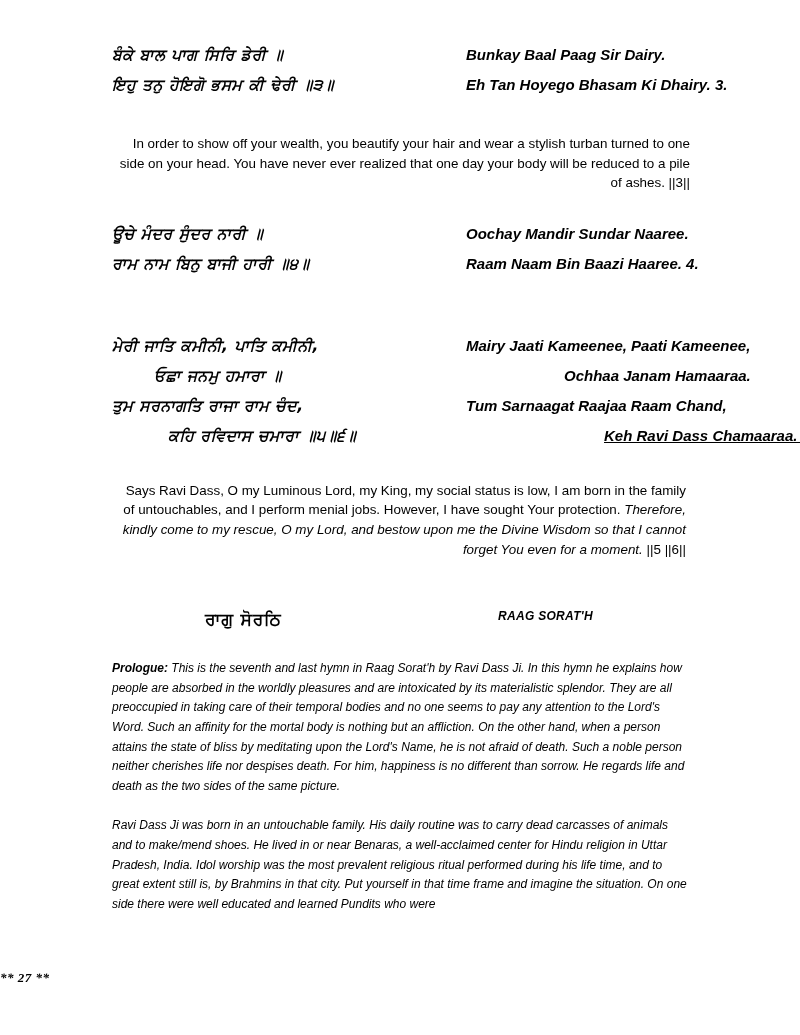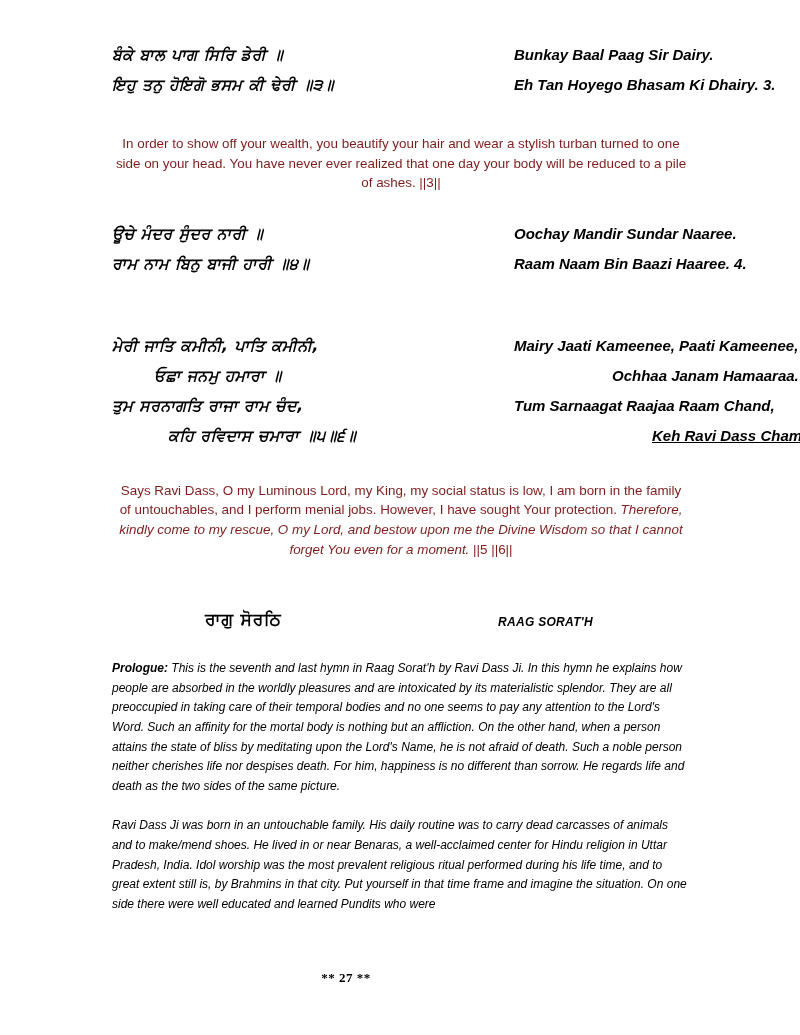--- a/index.html
+++ b/index.html
@@ -32,21 +32,20 @@
   }
 
   
   .verse-block {
     width: 100%;
   }
   .verse-row {
     display: flex;
     width: 100%;
     align-items: flex-start;
-    gap: 48px;
   }
   .gurmukhi-col {
     width: 310px;
     flex: 0 0 310px;
     font-family: "DejaVu Sans", sans-serif;
     font-weight: bold;
     font-style: italic;
     font-size: 15.5px;
     line-height: 30px;
     letter-spacing: 0.6px;
@@ -63,22 +62,22 @@
     margin-left: 44px;
   }
   .indent-1 { padding-left: 42px; }
   .indent-2 { padding-left: 56px; }
 
   
   .commentary {
     font-family: "Liberation Sans", sans-serif;
     font-size: 13.4px;
     line-height: 19.6px;
-    text-align: center;
-    color: #7f1d1d;
+    text-align: right;
+    color: #000000;
   }
   .commentary i { font-style: italic; }
 
   .para-italic {
     font-family: "Liberation Sans", sans-serif;
     font-style: italic;
     font-size: 12px;
     line-height: 19.6px;
   }
   .sp-20 { height: 20px; }
@@ -86,21 +85,21 @@
   .sp-26 { height: 26px; }
   .sp-30 { height: 30px; }
   .sp-34 { height: 34px; }
   .sp-40 { height: 40px; }
   .sp-46 { height: 46px; }
 
   
   .raag-heading {
     display: flex;
     width: 100%;
-    align-items: flex-end;
+    align-items: flex-start;
   }
   .raag-gurmukhi {
     width: 294px;
     flex: 0 0 294px;
     padding-left: 93px;
     box-sizing: border-box;
     font-family: "DejaVu Sans", sans-serif;
     font-weight: bold;
     font-size: 17px;
     letter-spacing: 0.8px;
@@ -117,25 +116,25 @@
     letter-spacing: 0.3px;
     white-space: nowrap;
   }
 
   
   .footer {
     position: absolute;
     left: 0;
     top: 970px;
     width: 692px;
-    text-align: center;
     font-family: "Liberation Serif", serif;
     font-weight: bold;
     font-size: 13px;
     letter-spacing: 0.5px;
+    font-style: italic;
   }
 </style>
 </head>
 <body>
 
 <div class="page">
 
   <div class="content">
 
     <div class="sp-40"></div>

